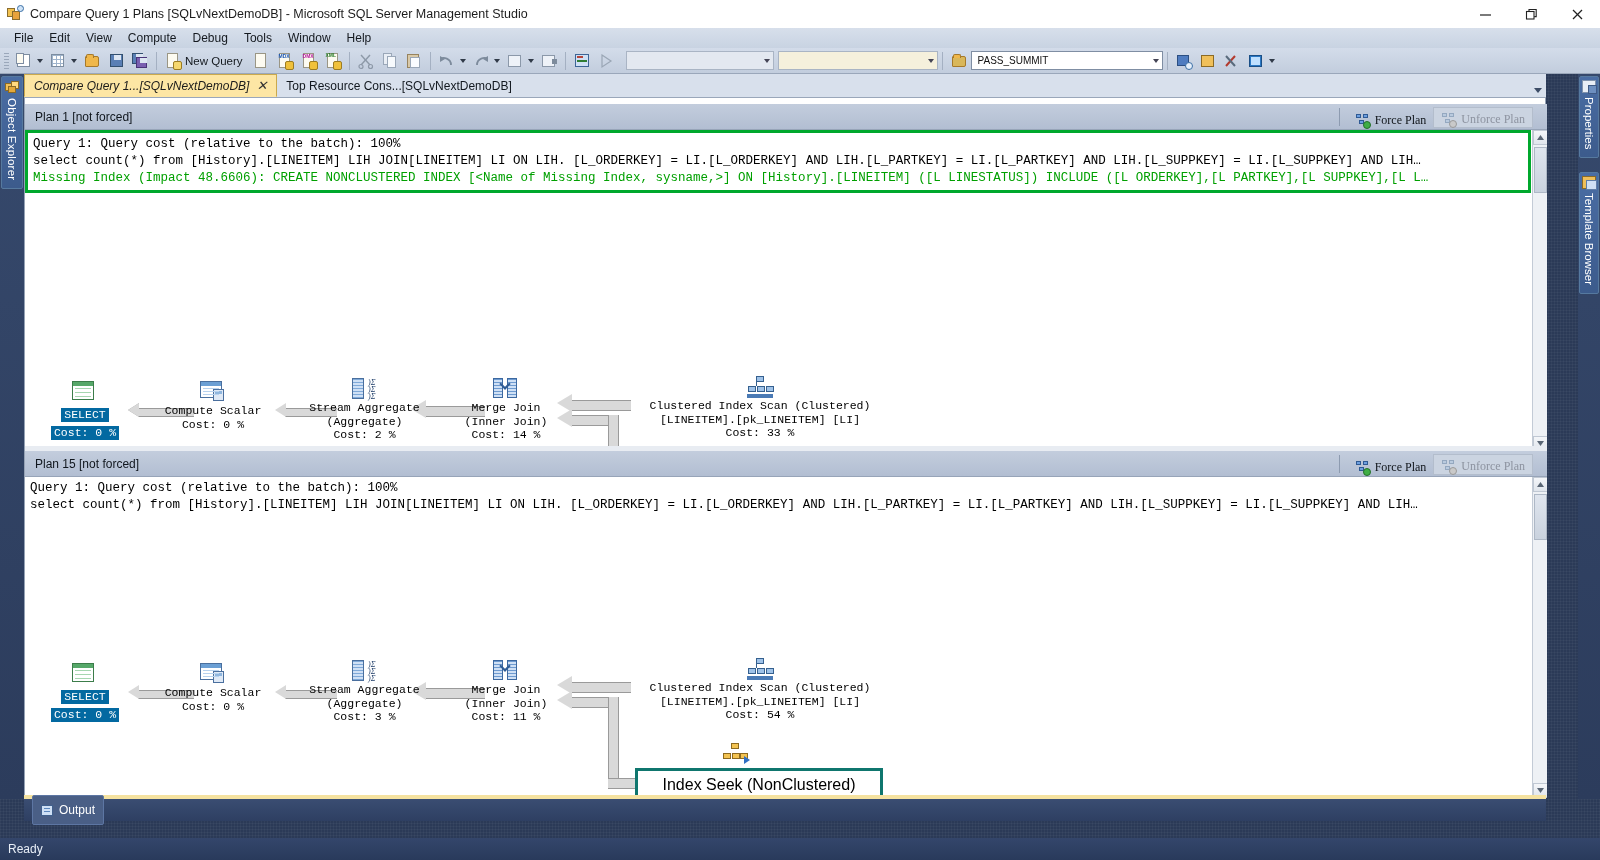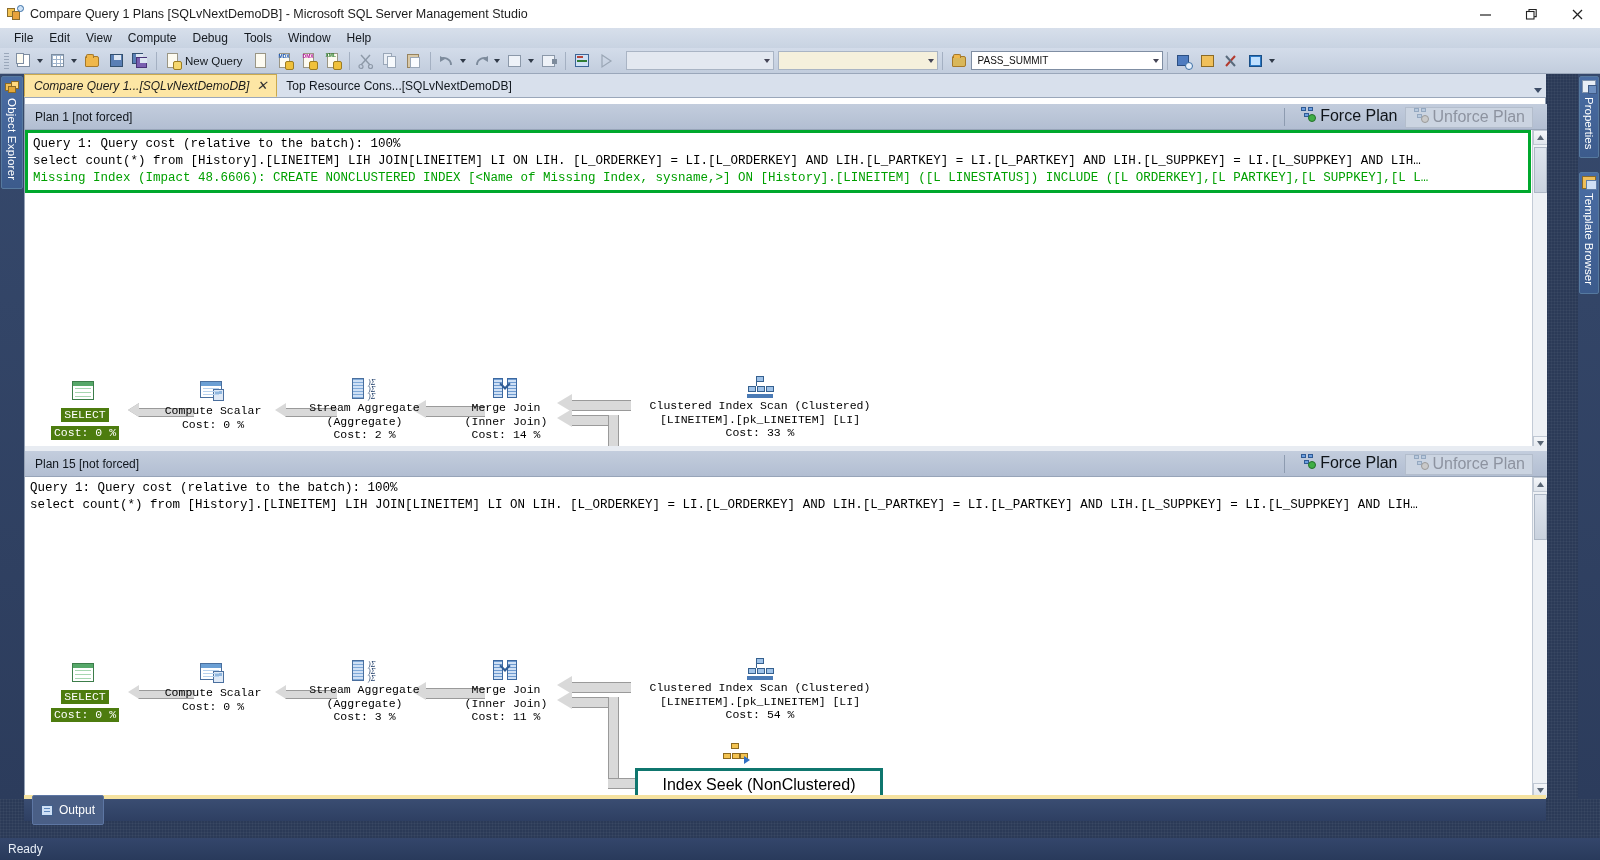--- a/index.html
+++ b/index.html
@@ -172,22 +172,22 @@
     display:flex; align-items:center;
   }
   .planhdr .plantitle {
     font-size: 12px; color:#10161d; padding-left: 10px; white-space:nowrap;
   }
   .planhdr .hdr-actions {
     position:absolute; right: 14px; top:1px; height:24px; display:flex; align-items:center; gap:0;
   }
   .vdiv { width:1px; height:18px; background:#8d9bb0; margin:0 8px; }
   .planbtn {
-    display:flex; align-items:flex-start; gap:5px; height:21px; padding:0 7px;
-    font-size:16px; color:#0f1419; white-space:nowrap;
+    display:flex; align-items:flex-end; gap:5px; height:21px; padding:0 7px;
+    font-size:12px; color:#0f1419; white-space:nowrap;font-family:Liberation Serif, serif;
   }
   .planbtn.disabled { color:#8d93a0; background:#cbd4e1; border:1px solid #b3bdcc; }
   .fp-ico{ width:15px; height:14px; position:relative; }
   .fp-ico .n { position:absolute; width:5px; height:4px; background:#6d9fe0; border:1px solid #2f5a94;}
   .fp-ico .n1{ left:1px; top:0; } .fp-ico .n2{ left:8px; top:0; } .fp-ico .n3{ left:4px; top:6px; }
   .fp-ico .dot{ position:absolute; right:-1px; bottom:-1px; width:8px; height:8px; border-radius:50%;
     background:#3fae45; border:1px solid #24702a; }
   .fp-ico .dot.red{ background:#c9c9c9; border-color:#9a9a9a; }
 
   
@@ -202,21 +202,21 @@
 
   
   .canvas { position:relative; width:100%; }
 
   .node { position:absolute; text-align:center; }
   .node .nlabel {
     font-family: "Liberation Mono", monospace; font-size:11.5px;
     color:#000; line-height:13.5px; white-space:pre;
   }
   .node .nicon { margin: 0 auto 1px auto; }
-  .node.sel .nlabel { background:#4d7c0f; color:#fff; display:inline-block; padding:0 3px; }
+  .node.sel .nlabel { background:#0369a1; color:#fff; display:inline-block; padding:0 3px; }
 
   .nodebox { position:absolute; text-align:center; background:#fff; }
   .nodebox.green { border:3px solid #0f766e; }
 
   
   .opicon { position:relative; width:26px; height:22px; margin:0 auto; }
   .ic-select { width:22px;height:19px; background:#fff; border:1px solid #3c7d4a; position:relative; }
   .ic-select:before{content:"";position:absolute;left:0;top:0;right:0;height:4px;background:#56a869;}
   .ic-select:after{content:"";position:absolute;left:2px;top:6px;right:2px;bottom:2px;
     background-image:linear-gradient(#a6d6b0 1px,transparent 1px);background-size:100% 4px;}

